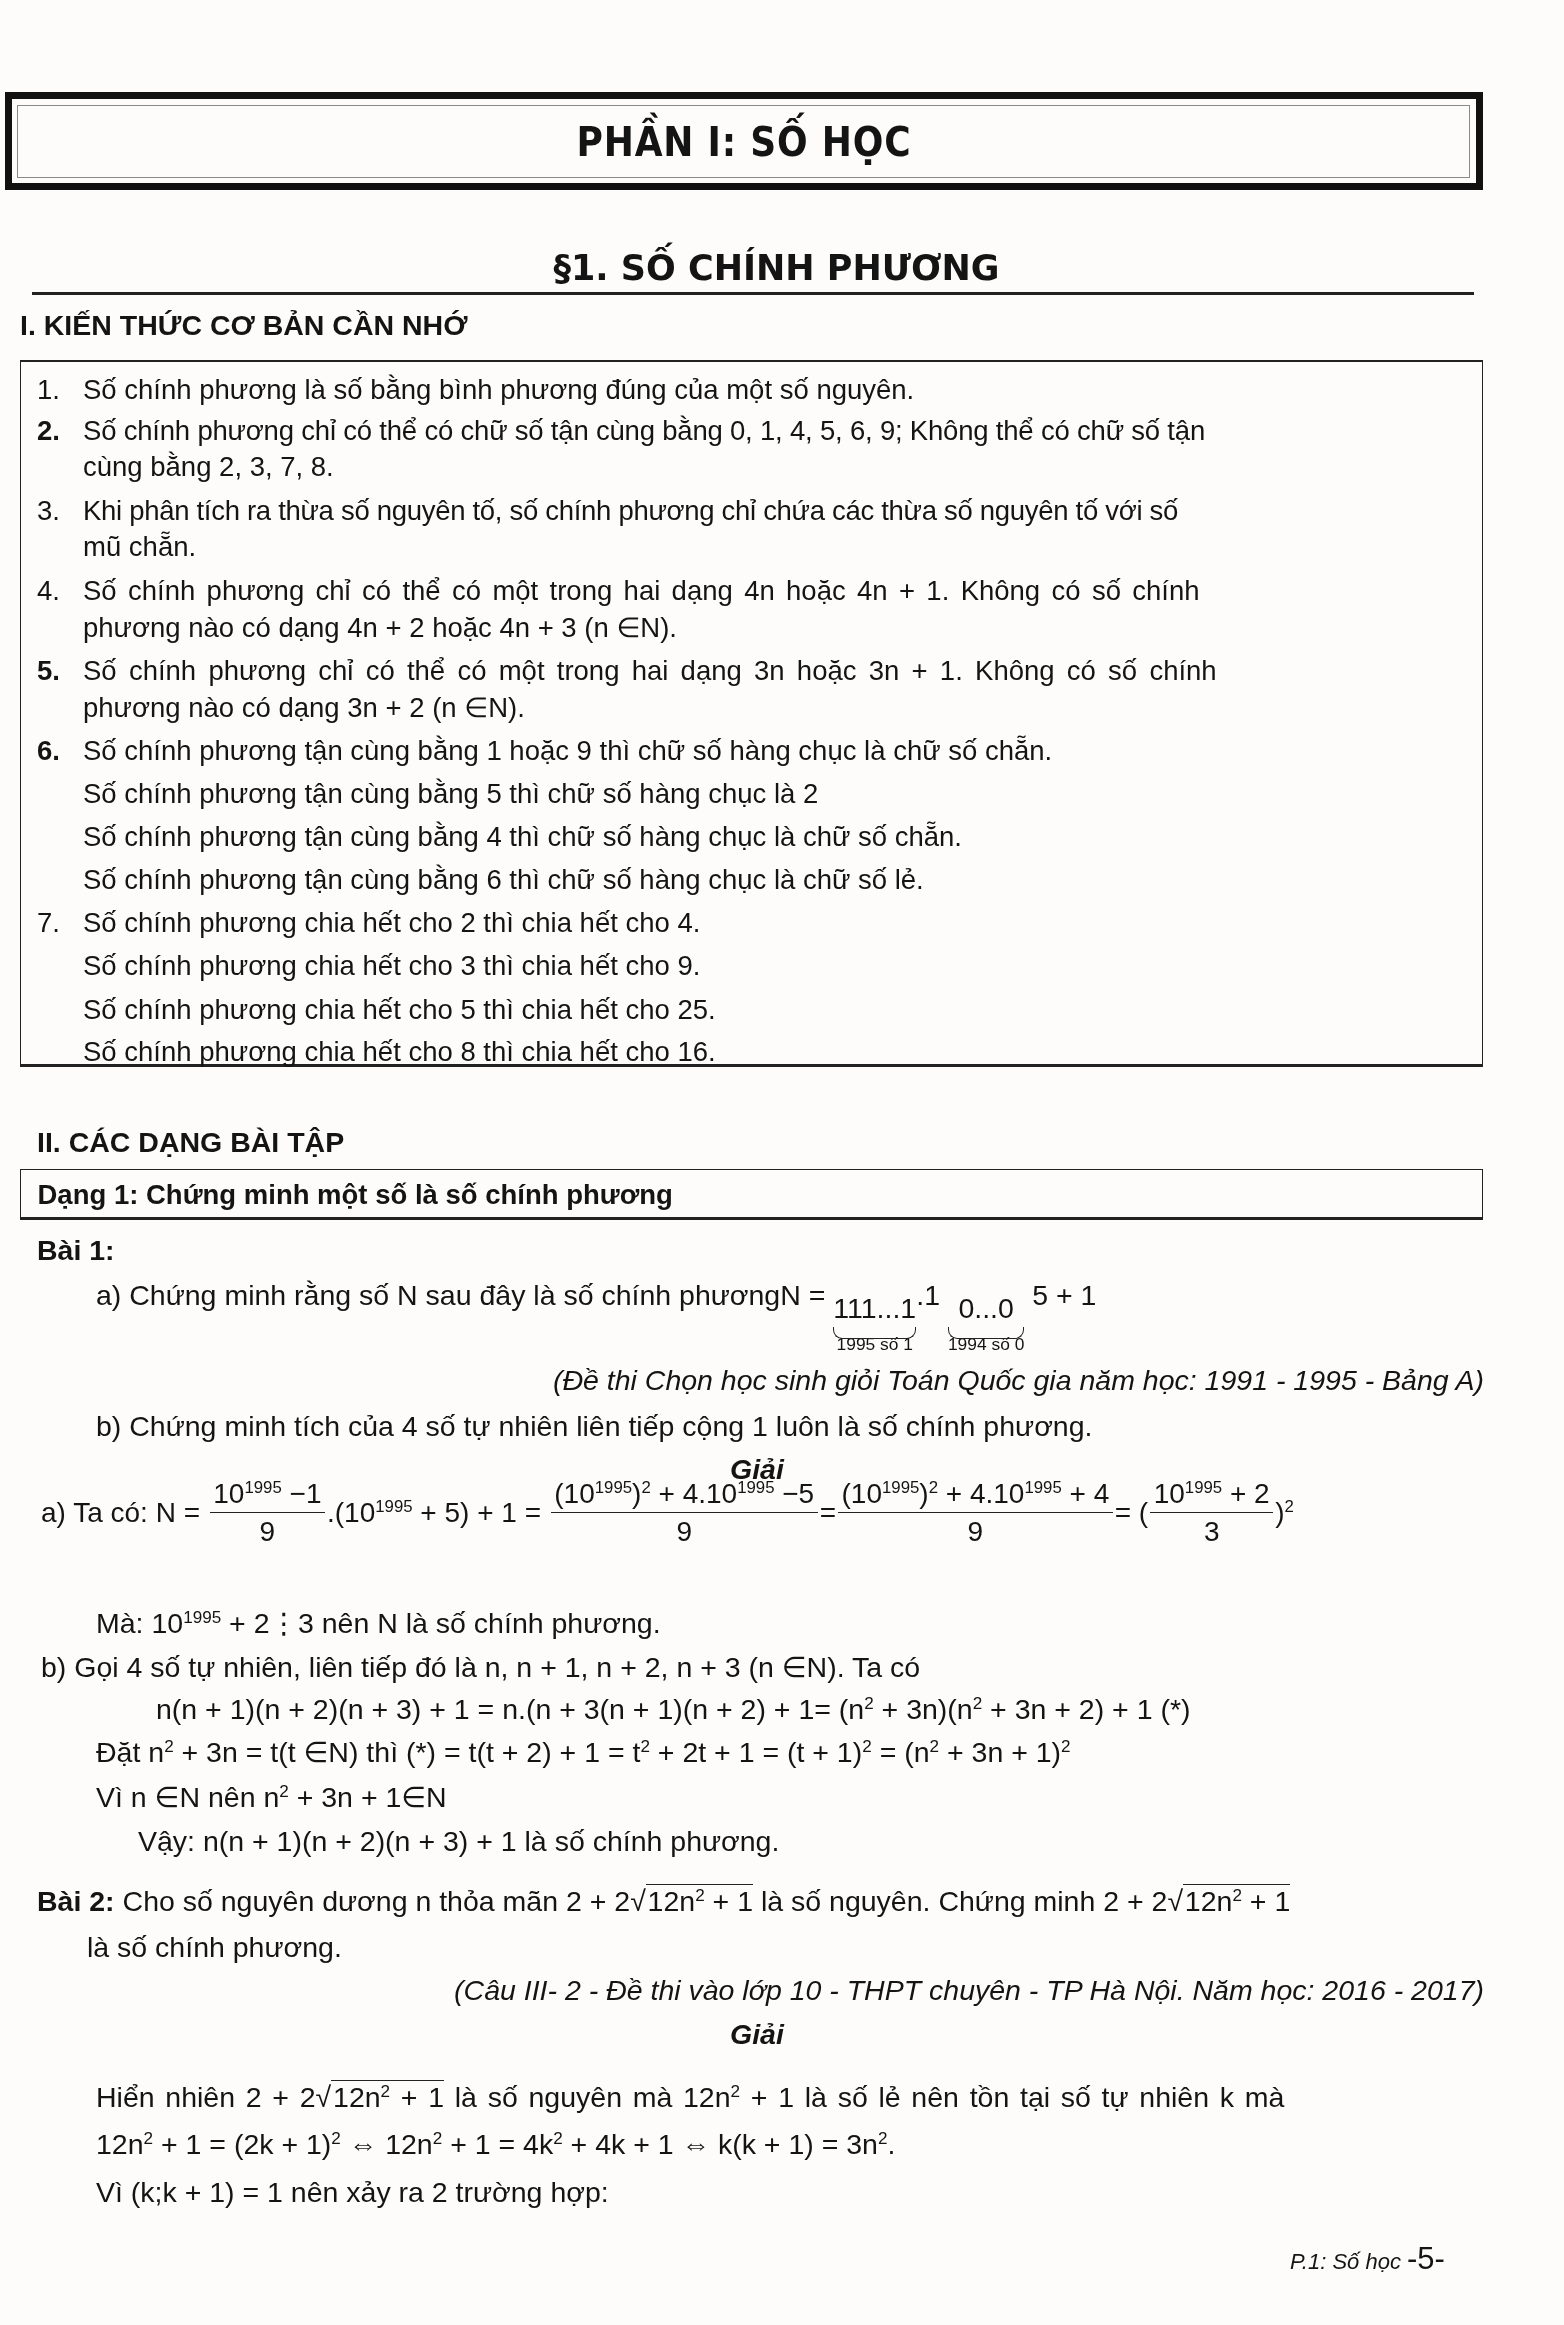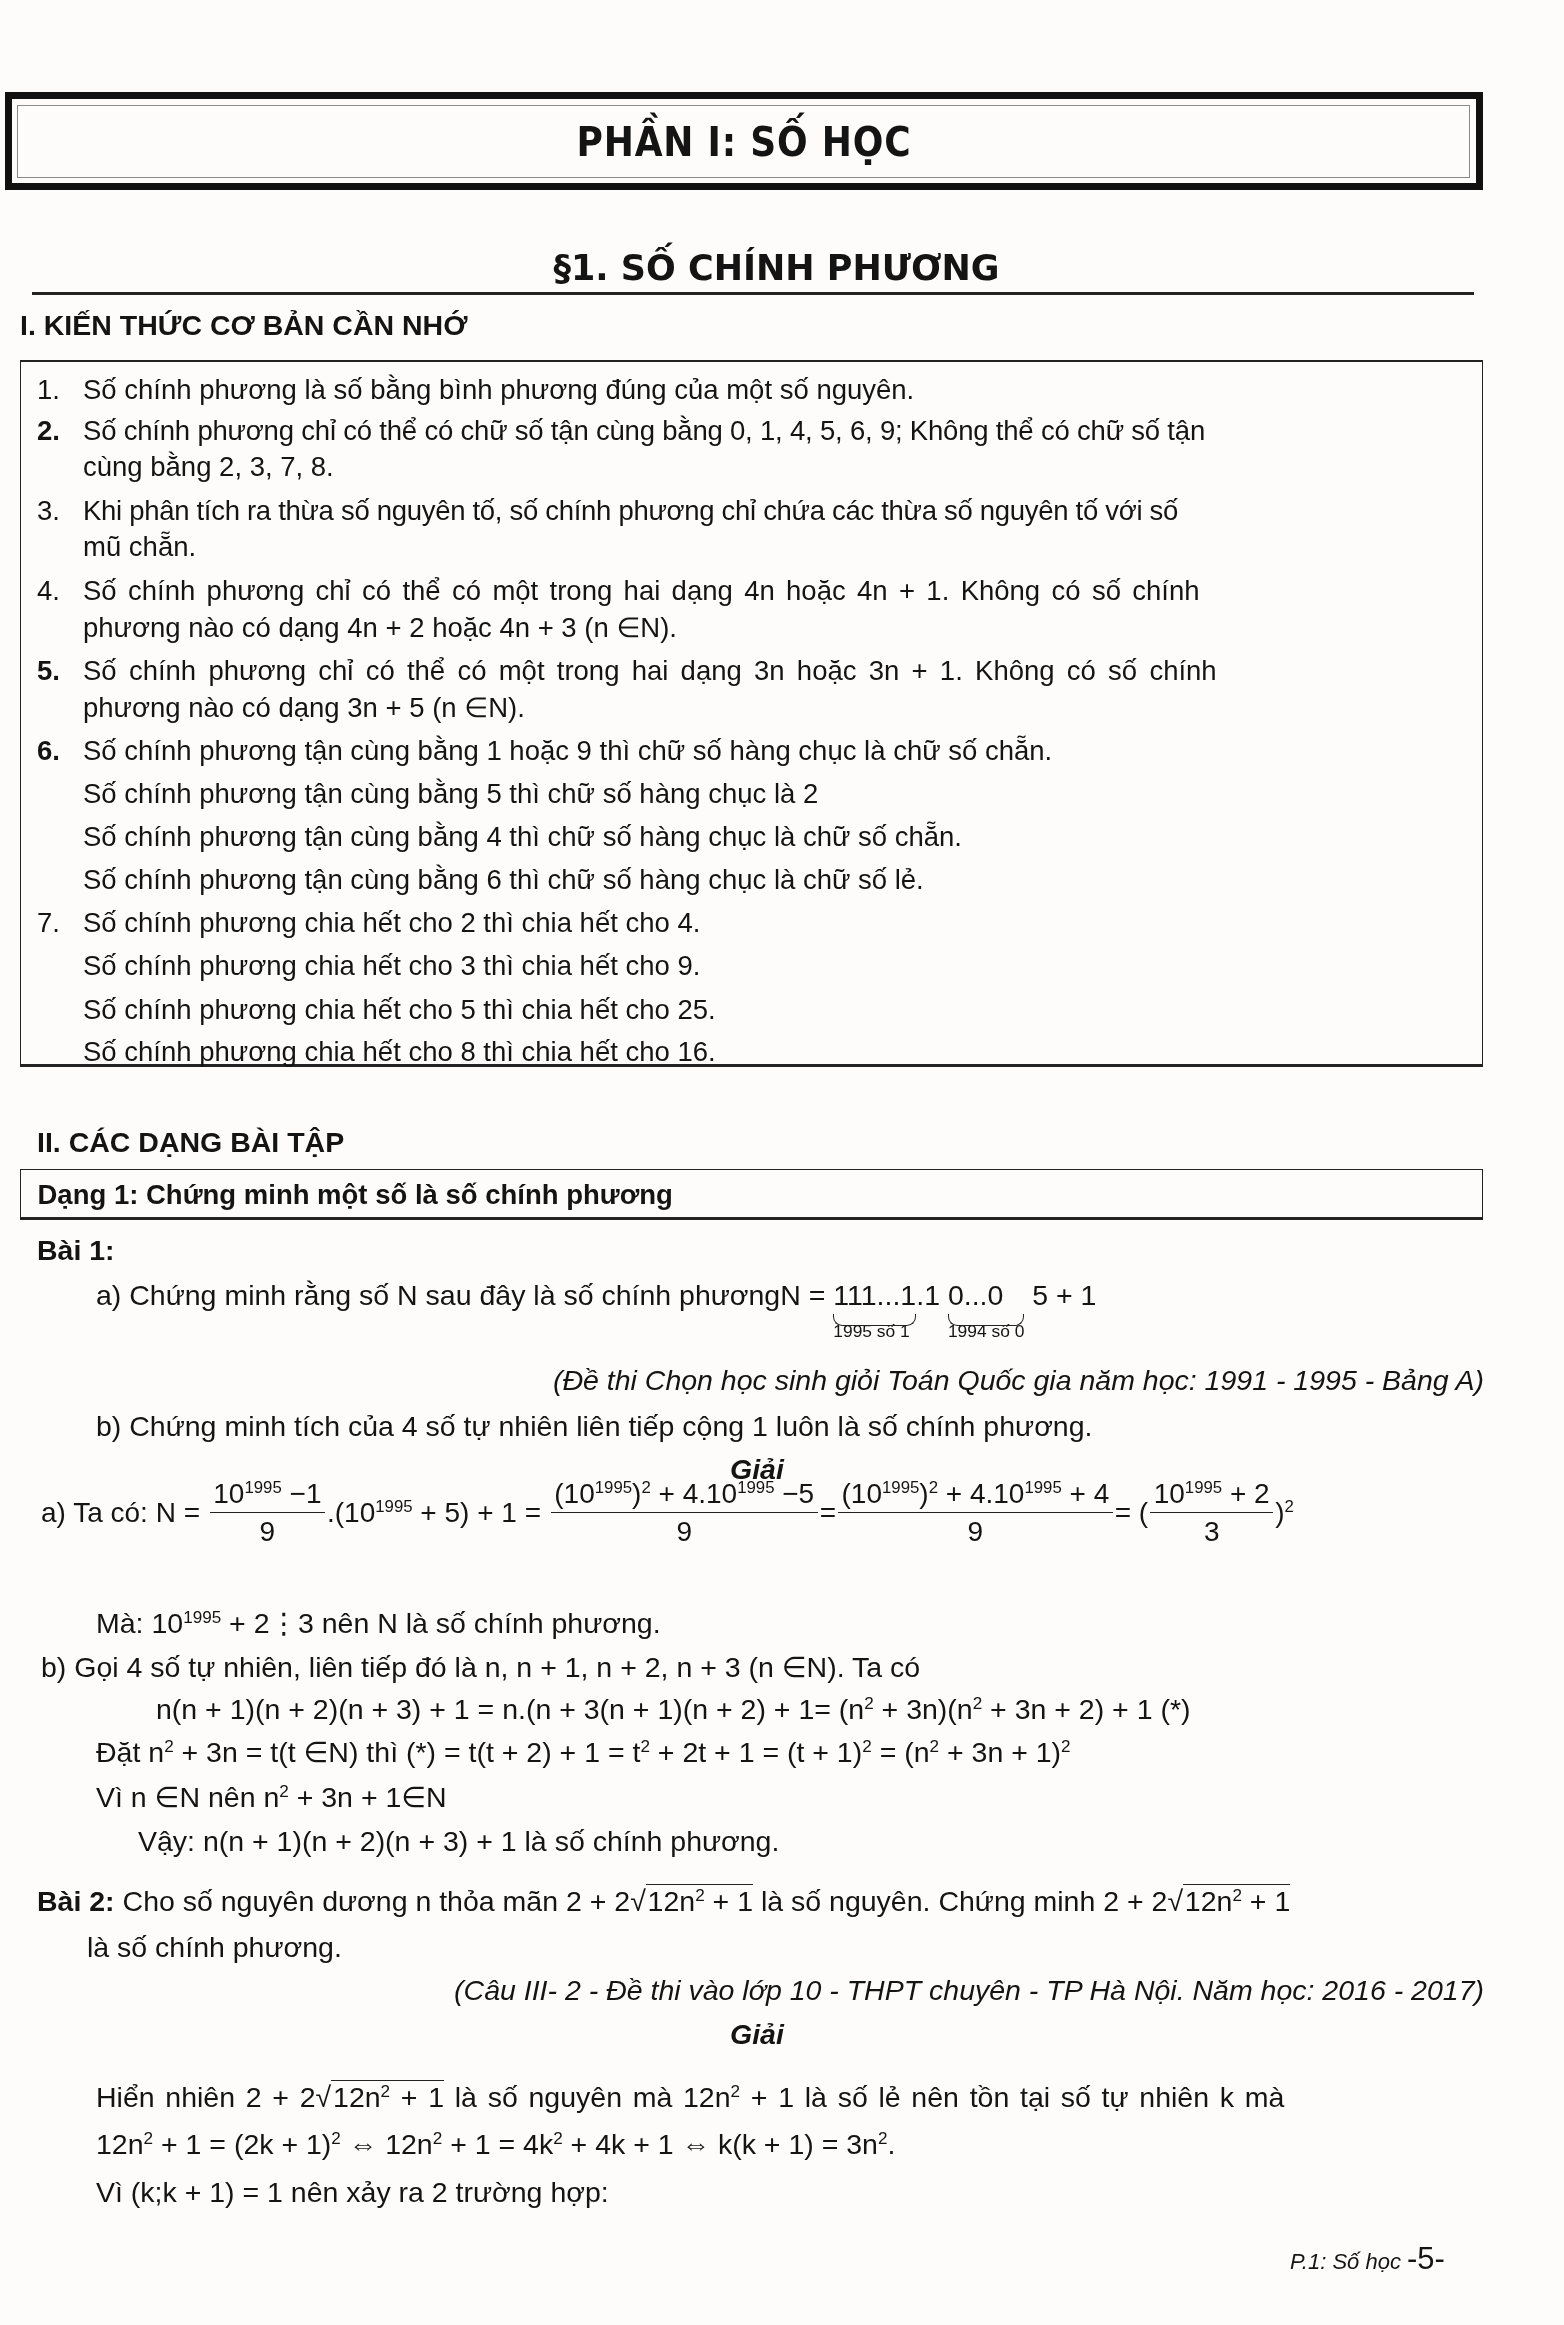--- a/index.html
+++ b/index.html
@@ -30,21 +30,21 @@
   .kitem-num { position:absolute; left:37px; font-size:27.5px; }
   .kitem-txt { position:absolute; left:83px; font-size:27.5px; white-space:nowrap; }
 
   .dbox { position:absolute; left:20px; top:1169px; width:1463px; height:51px;
           border:1.8px solid #222; border-bottom-width:3.7px; box-sizing:border-box; }
 
   sup { font-size:60%; vertical-align:super; line-height:0; }
   .frac { display:inline-block; vertical-align:middle; text-align:center; margin:0 1.8px; }
   .frac .num { display:block; padding:0 3.7px 3.7px; border-bottom:1.8px solid #222; }
   .frac .den { display:block; padding-top:5.5px; }
-  .brace { display:inline-block; text-align:left; vertical-align:top; position:relative; }
+  .brace { display:inline-block; text-align:center; vertical-align:top; position:relative;margin-top:13px; }
   .brace .lbl { display:block; font-size:17.4px; margin-top:13px; }
   .brace .curl { position:absolute; left:0; right:0; top:33px; height:11px;
                  border:1.8px solid #222; border-top:none; border-radius:0 0 9.2px 9.2px; }
   .sqrt { border-top:1.8px solid #222; padding-left:1.8px; }
   .footer { position:absolute; left:1290px; top:2241px; font-style:italic; font-size:22px; }
   .footer .pg { font-style:normal; font-size:31px; }
 </style>
 </head>
 <body>
 
@@ -70,21 +70,21 @@
 <div class="kitem-num" style="top:495px">3.</div>
 <div class="kitem-txt" style="top:495px;letter-spacing:-0.3px">Khi phân tích ra thừa số nguyên tố, số chính phương chỉ chứa các thừa số nguyên tố với số</div>
 <div class="kitem-txt" style="top:531px">mũ chẵn.</div>
 
 <div class="kitem-num" style="top:575px">4.</div>
 <div class="kitem-txt" style="top:575px;word-spacing:3.7px">Số chính phương chỉ có thể có một trong hai dạng 4n hoặc 4n + 1. Không có số chính</div>
 <div class="kitem-txt" style="top:611px">phương nào có dạng 4n + 2 hoặc 4n + 3 (n ∈N).</div>
 
 <div class="kitem-num b" style="top:655px">5.</div>
 <div class="kitem-txt" style="top:655px;word-spacing:4.6px">Số chính phương chỉ có thể có một trong hai dạng 3n hoặc 3n + 1. Không có số chính</div>
-<div class="kitem-txt" style="top:691px">phương nào có dạng 3n + 5 (n ∈N).</div>
+<div class="kitem-txt" style="top:691px">phương nào có dạng 3n + 2 (n ∈N).</div>
 
 <div class="kitem-num b" style="top:735px">6.</div>
 <div class="kitem-txt" style="top:735px">Số chính phương  tận cùng bằng 1 hoặc 9 thì chữ số hàng chục là chữ số chẵn.</div>
 <div class="kitem-txt" style="top:778px">Số chính phương tận cùng bằng 5 thì chữ số hàng chục là 2</div>
 <div class="kitem-txt" style="top:821px">Số chính phương tận cùng bằng 4 thì chữ số hàng chục là chữ số chẵn.</div>
 <div class="kitem-txt" style="top:864px">Số chính phương tận cùng bằng 6 thì chữ số hàng chục là chữ số lẻ.</div>
 
 <div class="kitem-num" style="top:907px">7.</div>
 <div class="kitem-txt" style="top:907px">Số chính phương chia hết cho 2 thì chia hết cho 4.</div>
 <div class="kitem-txt" style="top:950px">Số chính phương chia hết cho 3 thì chia hết cho 9.</div>

